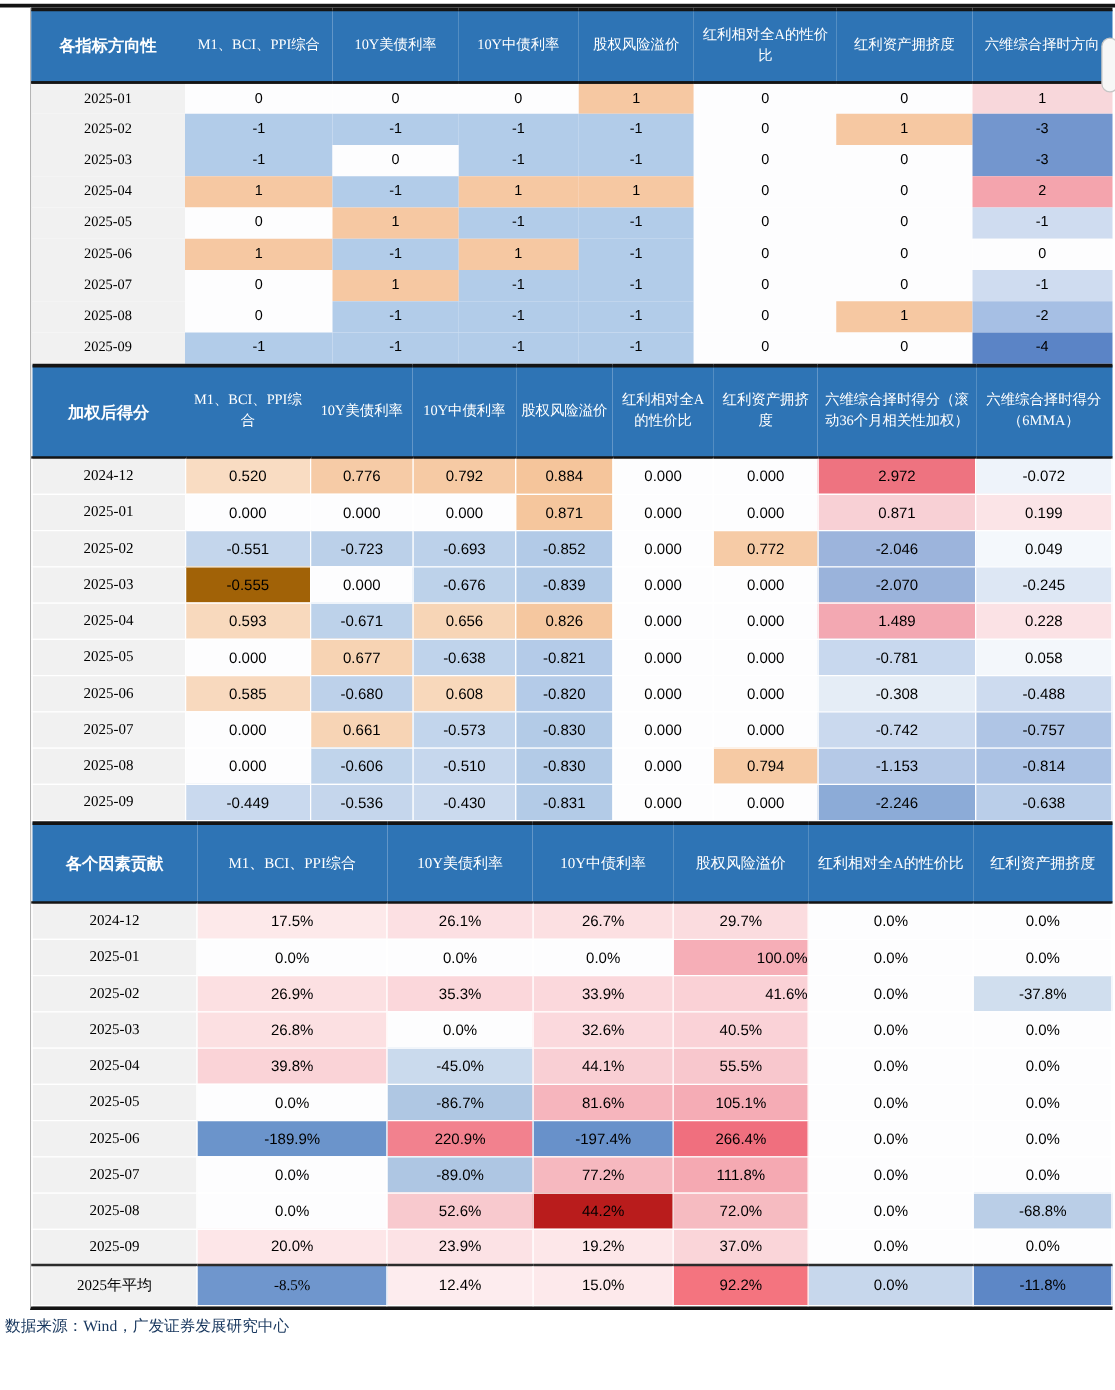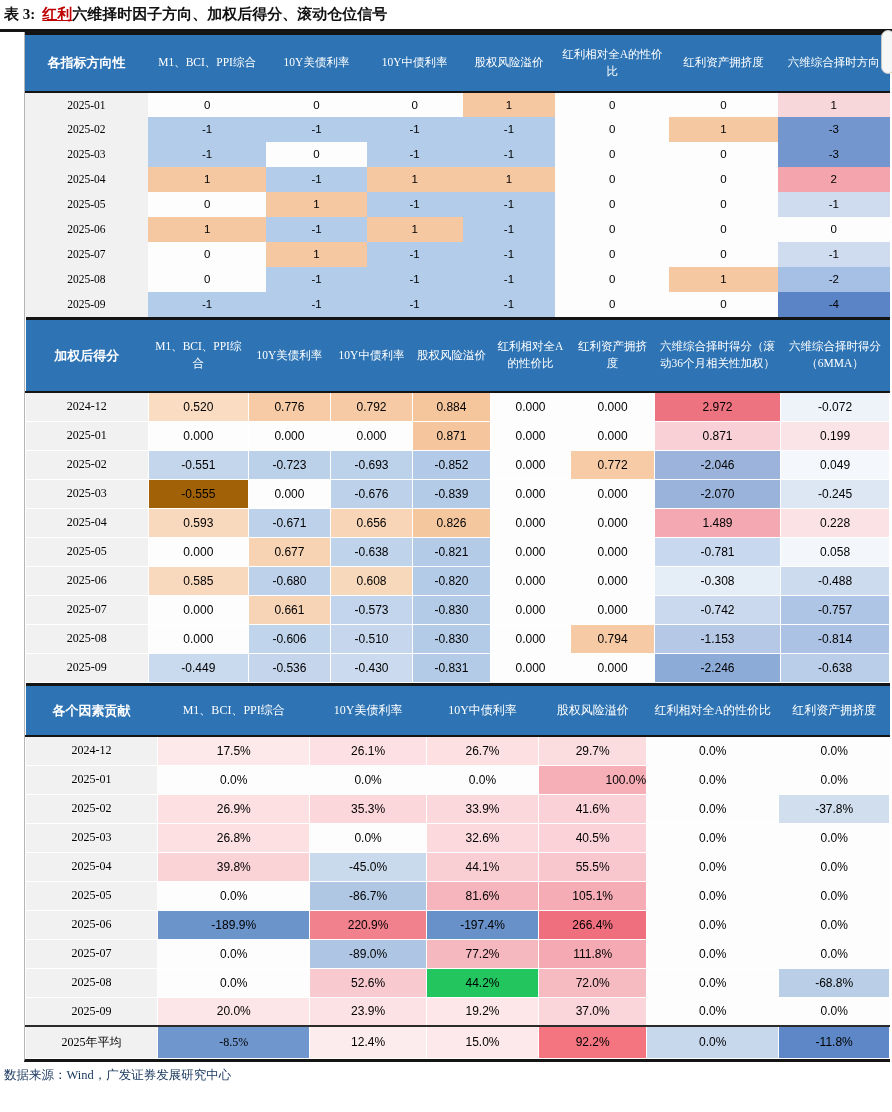--- a/index.html
+++ b/index.html
@@ -41,21 +41,21 @@
     font-size: 11.5px;
     line-height: 1.5;
     padding: 2px 3px;
     border-top: 3px solid var(--rule, #141414);
     border-bottom: 2px solid var(--rule, #141414);
     vertical-align: middle;
   }
   .tbl th.corner { font-weight: bold; font-size: 13px; }
   .t1 th { height: 58px; }
   .t2 th { height: 74px; }
-  .t3 th { height: 52px; font-size: 12px; }
+  .t3 th { height: 64px; font-size: 12px; }
   .tbl td {
     text-align: center;
     vertical-align: middle;
     color: #000;
     background: #fdfdfe;
   }
   .t1 td { height: 25px; font-size: 11.5px; }
   .t2 td, .t3 td { height: 29px; font-size: 12px; border: 1.5px solid #fff; }
   .tbl td.rowlabel { background: var(--lbl, #f1f1f1); font-family: Liberation Serif, serif; }
   .t3 tr.avg td { height: 32px; border-top: 2px solid #2b2b2b; }
@@ -71,23 +71,20 @@
     width: 14px; height: 44px;
     background: #f7f7f7;
     border: 1px solid #c6c6c6;
     border-radius: 7px;
   }
 </style>
 </head>
 <body>
 
 <div class="page">
-  <div class="title-row">
-    <span class="t-prefix">表 3:</span><span class="t-hl">红利</span><span class="t-rest">六维择时因子方向、加权后得分、滚动仓位信号</span>
-  </div>
   <div class="title-rule"></div>
 
   <div class="tables-wrap" id="tables">
       <table class="tbl t1">
         <colgroup>
           <col style="width: 14.2%;">
           <col style="width: 13.7%;">
           <col style="width: 11.6%;">
           <col style="width: 11.1%;">
           <col style="width: 10.7%;">
@@ -376,21 +373,21 @@
             <td>0.0%</td>
             <td style="background: rgb(246, 174, 183); text-align: right;">100.0%</td>
             <td>0.0%</td>
             <td>0.0%</td>
           </tr>
           <tr>
             <td class="rowlabel">2025-02</td>
             <td style="background: rgb(252, 224, 226);">26.9%</td>
             <td style="background: rgb(251, 215, 219);">35.3%</td>
             <td style="background: rgb(251, 216, 220);">33.9%</td>
-            <td style="background: rgb(250, 209, 214);">41.6%</td>
+            <td style="background: rgb(250, 209, 214); text-align: right;">41.6%</td>
             <td>0.0%</td>
             <td style="background: rgb(208, 222, 238);">-37.8%</td>
           </tr>
           <tr>
             <td class="rowlabel">2025-03</td>
             <td style="background: rgb(252, 224, 226);">26.8%</td>
             <td>0.0%</td>
             <td style="background: rgb(251, 217, 221);">32.6%</td>
             <td style="background: rgb(250, 210, 215);">40.5%</td>
             <td>0.0%</td>
@@ -429,21 +426,21 @@
             <td style="background: rgb(174, 198, 227);">-89.0%</td>
             <td style="background: rgb(246, 184, 191);">77.2%</td>
             <td style="background: rgb(245, 169, 178);">111.8%</td>
             <td>0.0%</td>
             <td>0.0%</td>
           </tr>
           <tr>
             <td class="rowlabel">2025-08</td>
             <td>0.0%</td>
             <td style="background: rgb(248, 201, 206);">52.6%</td>
-            <td style="background: #22c55e;">44.2%</td>
+            <td style="background: #b91c1c;">44.2%</td>
             <td style="background: rgb(246, 187, 193);">72.0%</td>
             <td>0.0%</td>
             <td style="background: rgb(186, 206, 231);">-68.8%</td>
           </tr>
           <tr>
             <td class="rowlabel">2025-09</td>
             <td style="background: rgb(253, 230, 232);">20.0%</td>
             <td style="background: rgb(252, 226, 229);">23.9%</td>
             <td style="background: rgb(253, 231, 233);">19.2%</td>
             <td style="background: rgb(250, 213, 217);">37.0%</td>

